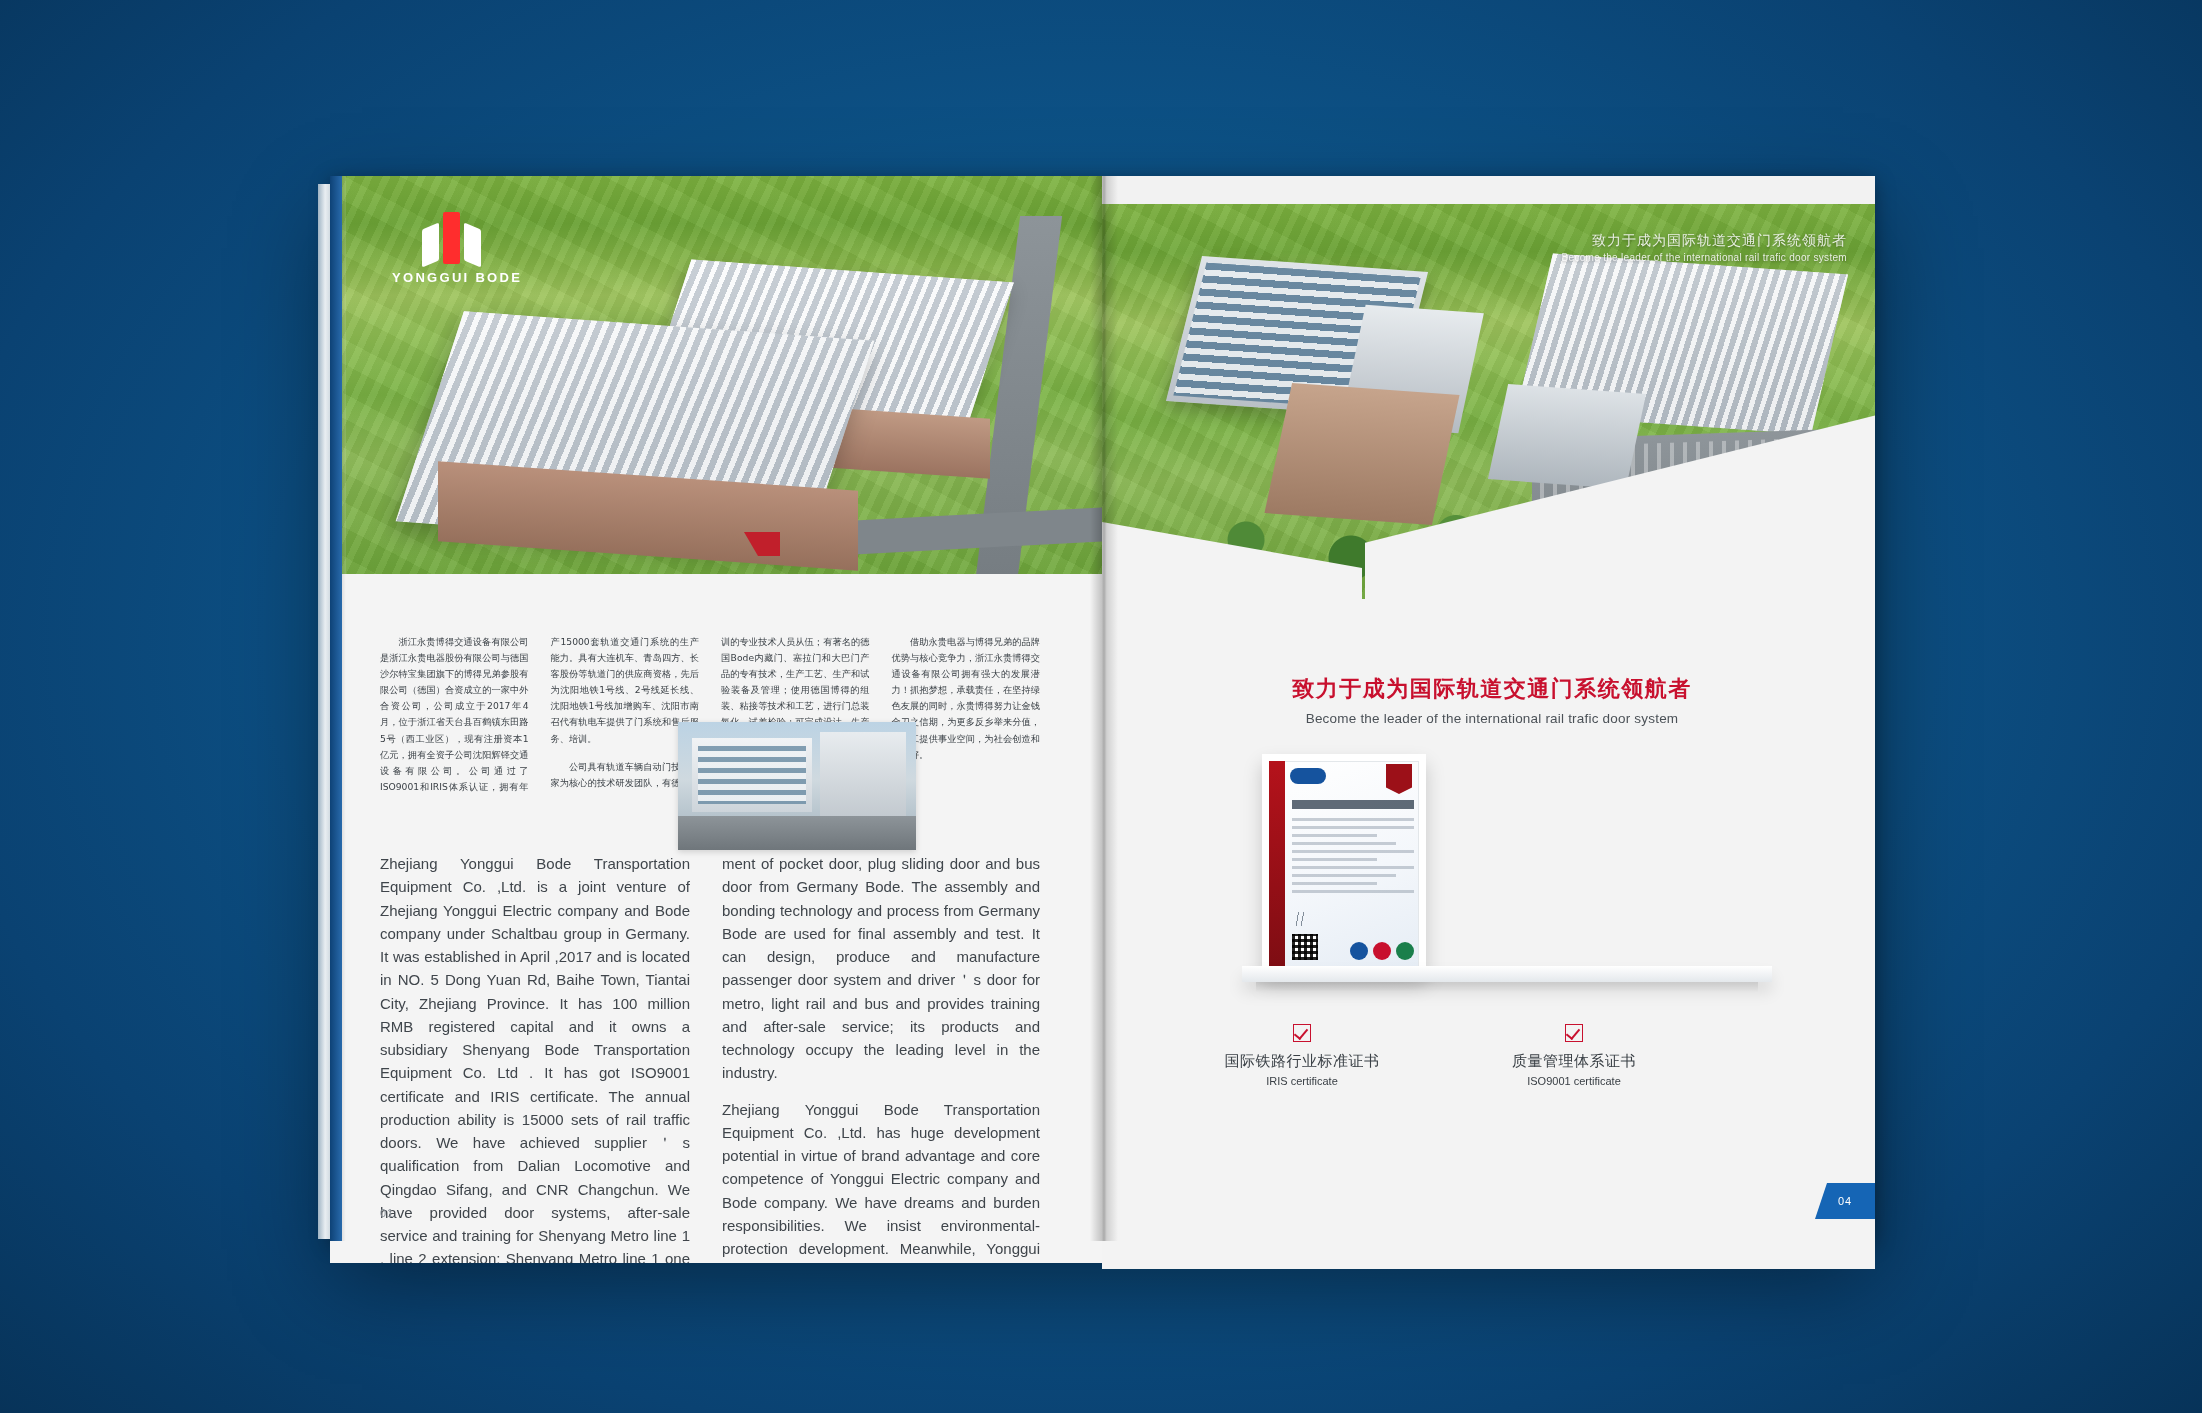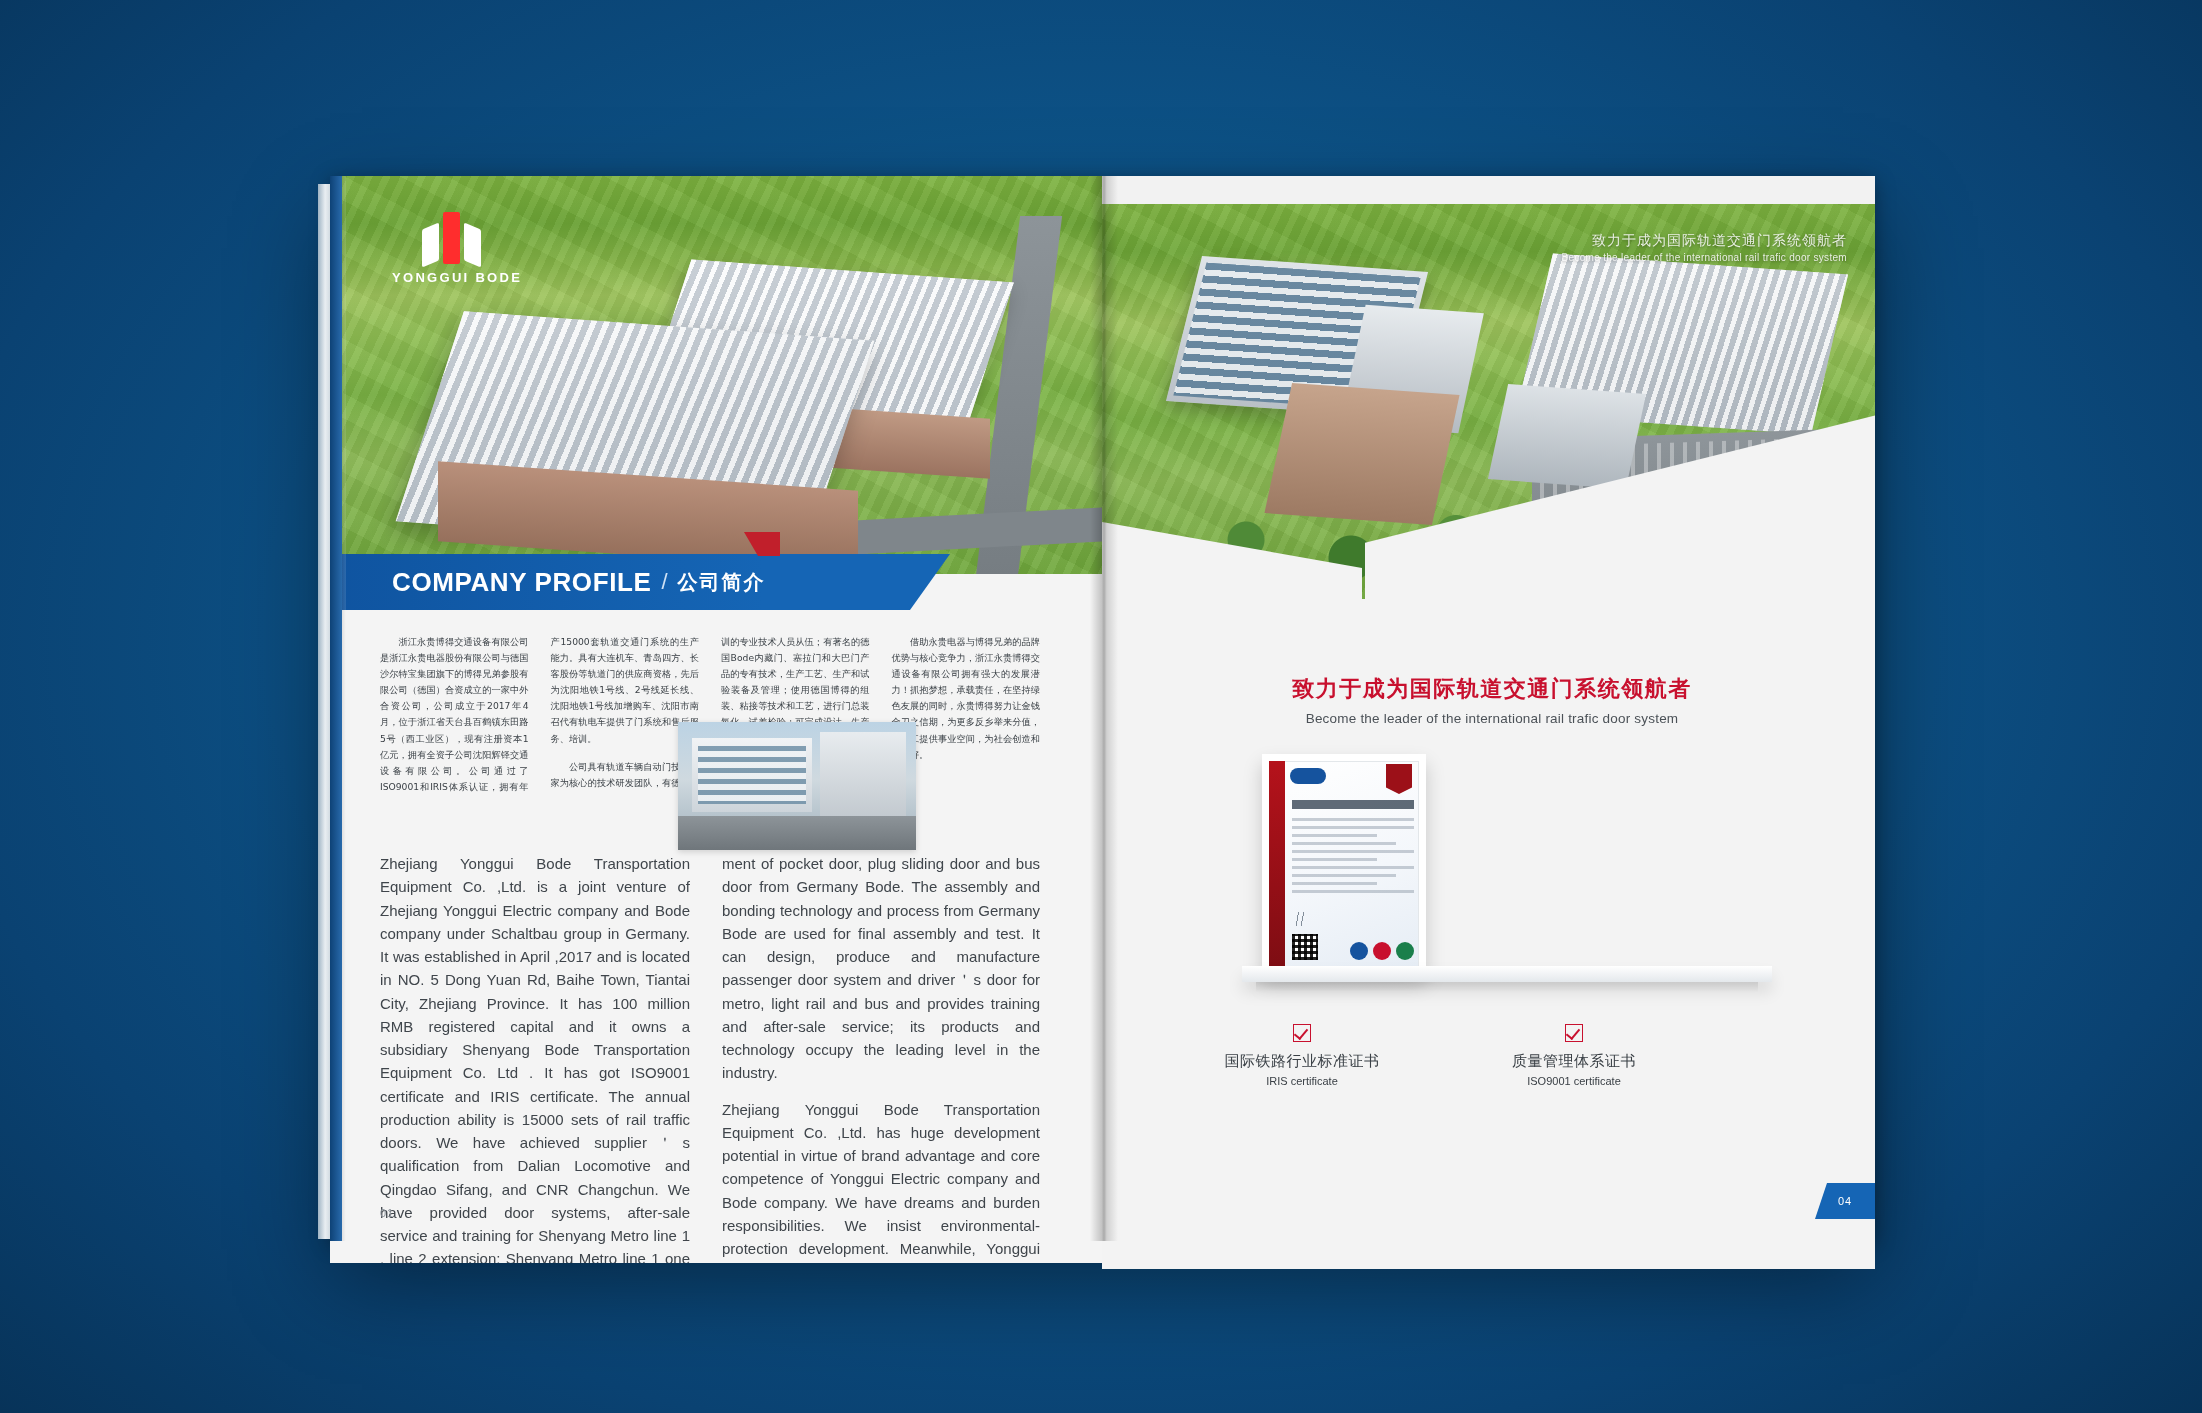--- a/index.html
+++ b/index.html
@@ -315,25 +315,20 @@
       <div class="logo">
         <div class="mark">
           <span class="b1"></span>
             <span class="b2"></span>
             <span class="b3"></span>
         </div>
         <div class="txt">YONGGUI BODE</div>
       </div>
 
       <div class="title-accent"></div>
-      <div class="titlebar">
-        <span class="t-en">COMPANY PROFILE</span>
-        <span class="t-sep">/</span>
-        <span class="t-cn">公司简介</span>
-      </div>
       <div class="leftrail"></div>
 
       <div class="cn-cols">
         <p class="cn-indent">浙江永贵博得交通设备有限公司是浙江永贵电器股份有限公司与德国沙尔特宝集团旗下的博得兄弟参股有限公司（德国）合资成立的一家中外合资公司，公司成立于2017年4月，位于浙江省天台县百鹤镇东田路5号（西工业区），现有注册资本1亿元，拥有全资子公司沈阳辉铎交通设备有限公司。公司通过了ISO9001和IRIS体系认证，拥有年产15000套轨道交通门系统的生产能力。具有大连机车、青岛四方、长客股份等轨道门的供应商资格，先后为沈阳地铁1号线、2号线延长线、沈阳地铁1号线加增购车、沈阳市南召代有轨电车提供了门系统和售后服务、培训。</p>
         <p class="cn-indent">公司具有轨道车辆自动门技术专家为核心的技术研发团队，有德国培训的专业技术人员从伍；有著名的德国Bode内藏门、塞拉门和大巴门产品的专有技术，生产工艺、生产和试验装备及管理；使用德国博得的组装、粘接等技术和工艺，进行门总装氧化、试差检验；可完成设计、生产和制造地铁、轻轨列车各种客室门和司机门及大巴车门系统，并提供培训和售后服务；现有产品技术居同行业领先水平。</p>
         <p class="cn-indent">借助永贵电器与博得兄弟的品牌优势与核心竞争力，浙江永贵博得交通设备有限公司拥有强大的发展潜力！抓抱梦想，承载责任，在坚持绿色友展的同时，永贵博得努力让金钱金刀之信期，为更多反乡举来分值，为员工提供事业空间，为社会创造和谐美好。</p>
       </div>
 
       <div class="en-col">
         <p>Zhejiang Yonggui Bode Transportation Equipment Co. ,Ltd. is a joint venture of Zhejiang Yonggui Electric company and Bode company under Schaltbau group in Germany. It was established in April ,2017 and is located in NO. 5 Dong Yuan Rd, Baihe Town, Tiantai City, Zhejiang Province. It has 100 million RMB registered capital and it owns a subsidiary Shenyang Bode Transportation Equipment Co. Ltd . It has got ISO9001 certificate and IRIS certificate. The annual production ability is 15000 sets of rail traffic doors. We have achieved supplier＇s qualification from Dalian Locomotive and Qingdao Sifang, and CNR Changchun. We have provided door systems, after-sale service and training for Shenyang Metro line 1 , line 2 extension; Shenyang Metro line 1 one after another and Hunnan LRV.</p>

